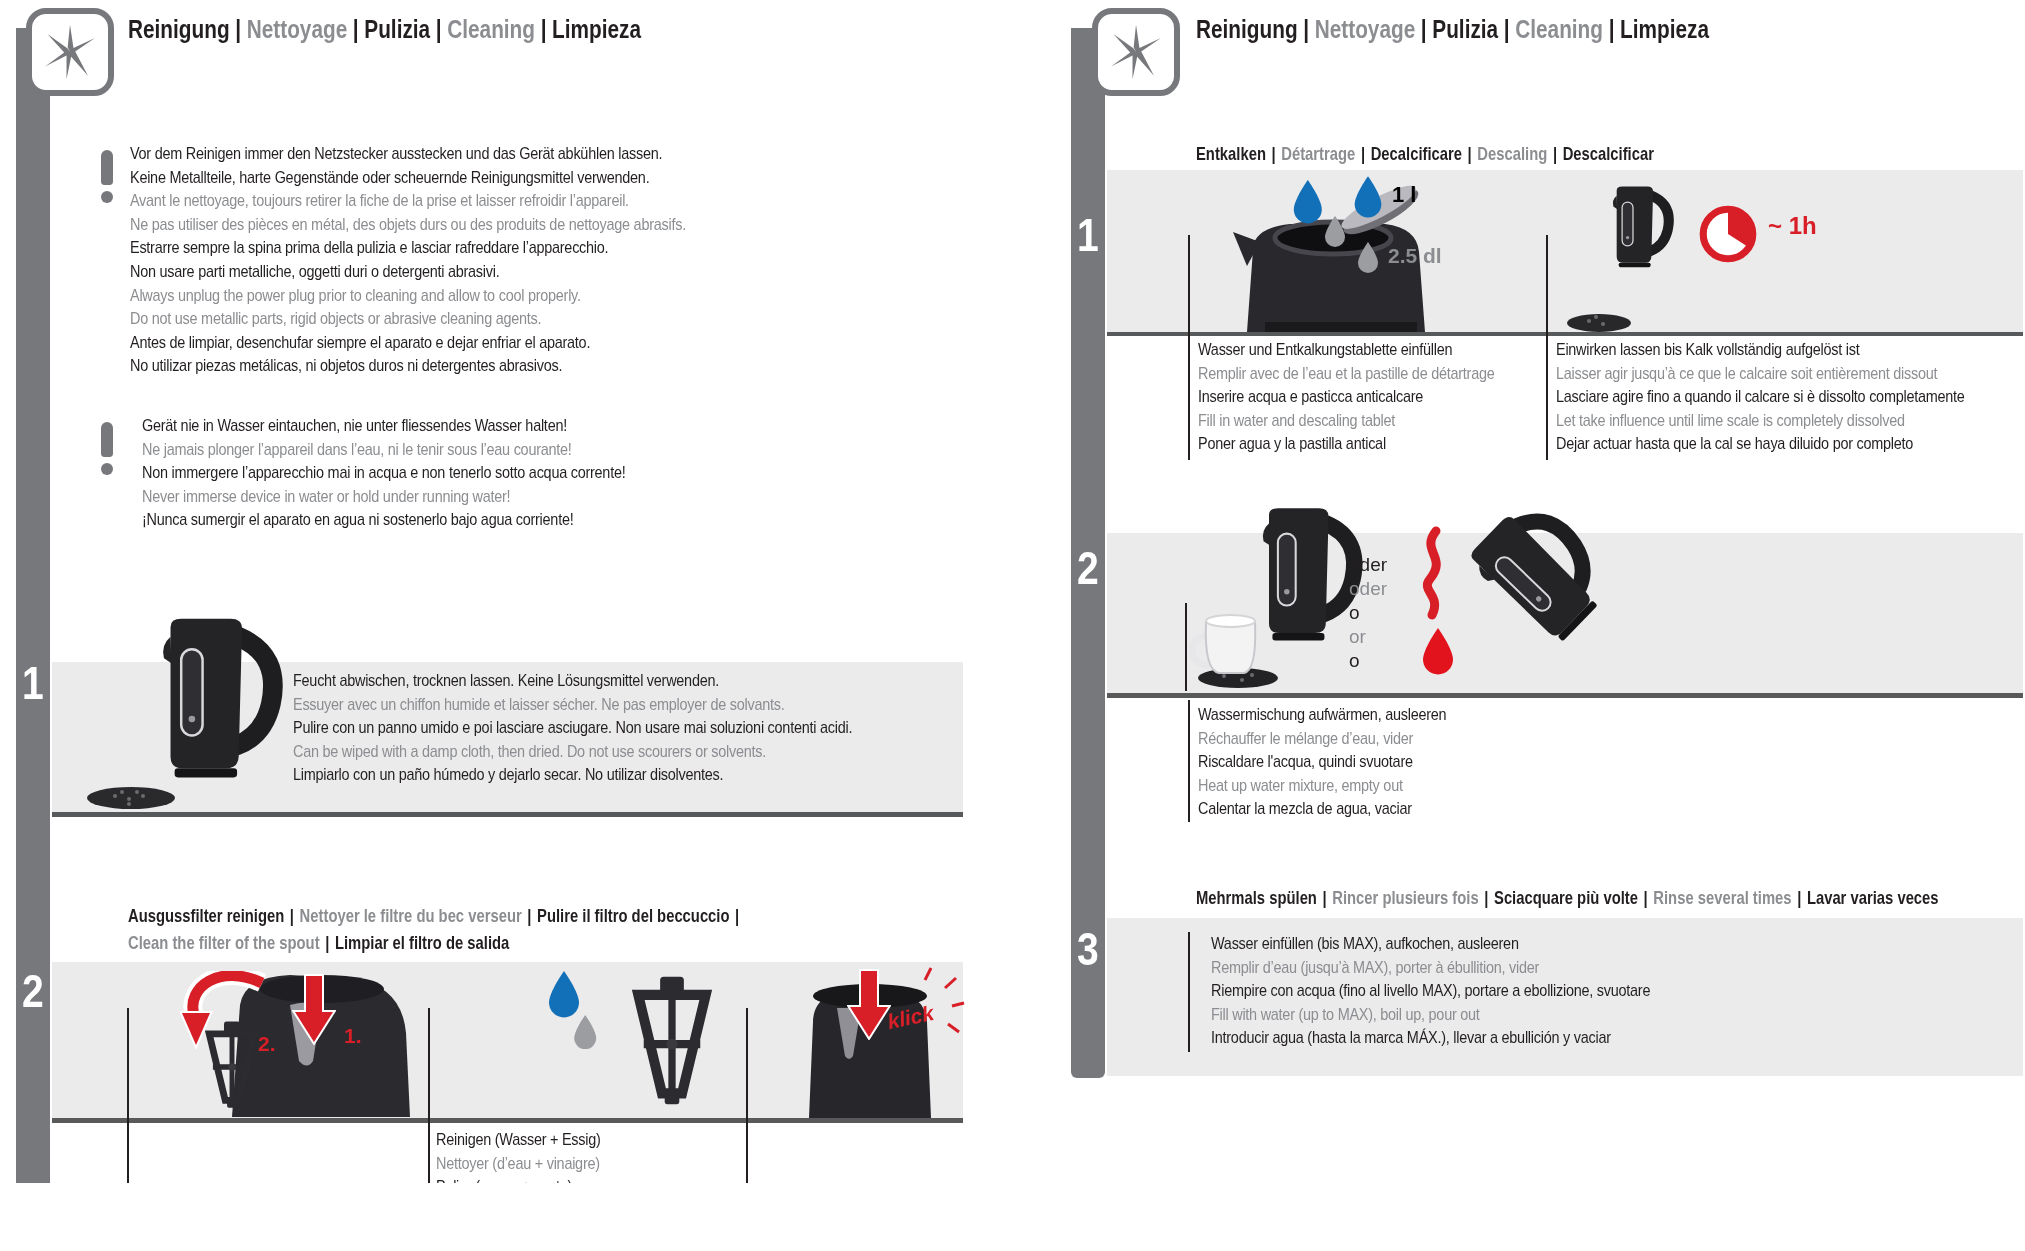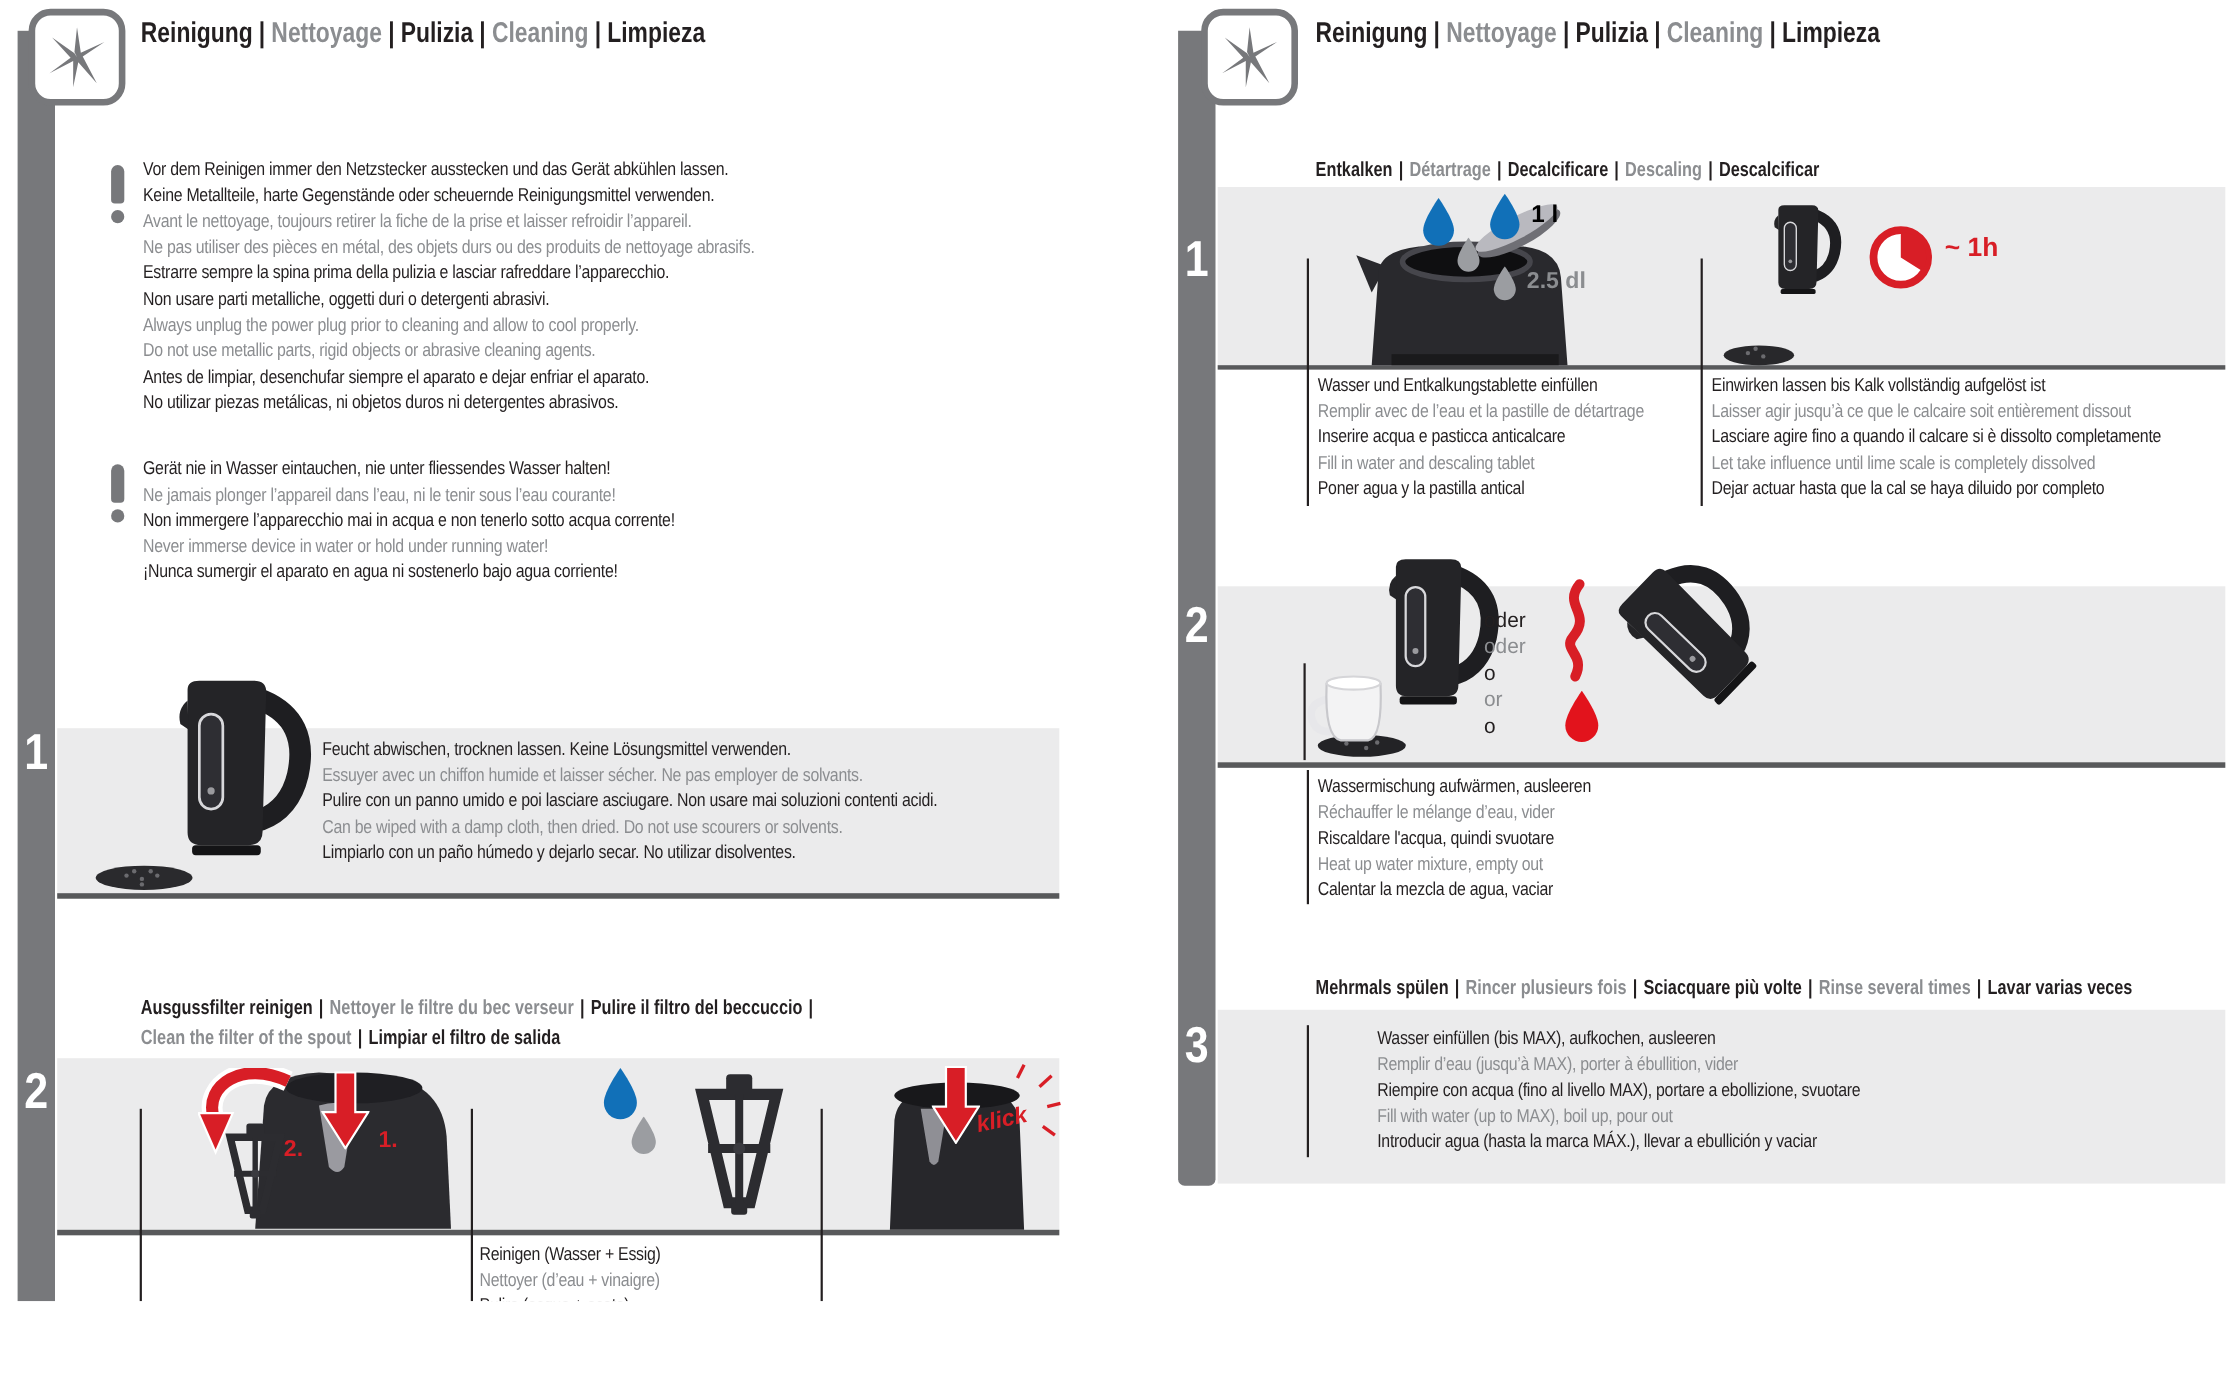--- a/index.html
+++ b/index.html
@@ -93,21 +93,21 @@
     <div class="ln gray">Ne pas utiliser des pièces en métal, des objets durs ou des produits de nettoyage abrasifs.</div>
     <div class="ln dark">Estrarre sempre la spina prima della pulizia e lasciar rafreddare l’apparecchio.</div>
     <div class="ln dark">Non usare parti metalliche, oggetti duri o detergenti abrasivi.</div>
     <div class="ln gray">Always unplug the power plug prior to cleaning and allow to cool properly.</div>
     <div class="ln gray">Do not use metallic parts, rigid objects or abrasive cleaning agents.</div>
     <div class="ln dark">Antes de limpiar, desenchufar siempre el aparato e dejar enfriar el aparato.</div>
     <div class="ln dark">No utilizar piezas metálicas, ni objetos duros ni detergentes abrasivos.</div>
   </div>
 
   <div class="excl" style="left:100px;top:422px"></div>
-  <div class="txt" style="left:130px;top:414px">
+  <div class="txt" style="left:142px;top:414px">
     <div class="ln dark">Gerät nie in Wasser eintauchen, nie unter fliessendes Wasser halten!</div>
     <div class="ln gray">Ne jamais plonger l’appareil dans l’eau, ni le tenir sous l’eau courante!</div>
     <div class="ln dark">Non immergere l’apparecchio mai in acqua e non tenerlo sotto acqua corrente!</div>
     <div class="ln gray">Never immerse device in water or hold under running water!</div>
     <div class="ln dark">¡Nunca sumergir el aparato en agua ni sostenerlo bajo agua corriente!</div>
   </div>
 
   <div class="gbox rule-b" style="left:52px;top:662px;width:911px;height:150px"></div>
   <div class="stepnum" style="left:16px;top:660px">1</div>
   <svg class="art" style="left:85px;top:608px" width="210" height="210" viewBox="0 0 210 210">
@@ -337,21 +337,21 @@
   <div class="vline" style="left:1188px;top:700px;height:122px"></div>
 
   <div class="hd sec-hd" style="left:1196px;top:884px">
     <span class="dark">Mehrmals spülen</span><span class="sep">|</span><span class="gray">Rincer plusieurs fois</span><span class="sep">|</span><span class="dark">Sciacquare più volte</span><span class="sep">|</span><span class="gray">Rinse several times</span><span class="sep">|</span><span class="dark">Lavar varias veces</span>
   </div>
 
   <div class="gbox" style="left:1107px;top:918px;width:916px;height:158px"></div>
   <div class="stepnum" style="left:1071px;top:926px">3</div>
   <div class="vline" style="left:1188px;top:932px;height:120px"></div>
 
-  <div class="txt" style="left:1252px;top:932px">
+  <div class="txt" style="left:1211px;top:932px">
     <div class="ln dark">Wasser einfüllen (bis MAX), aufkochen, ausleeren</div>
     <div class="ln gray">Remplir d’eau (jusqu’à MAX), porter à ébullition, vider</div>
     <div class="ln dark">Riempire con acqua (fino al livello MAX), portare a ebollizione, svuotare</div>
     <div class="ln gray">Fill with water (up to MAX), boil up, pour out</div>
     <div class="ln dark">Introducir agua (hasta la marca MÁX.), llevar a ebullición y vaciar</div>
   </div>
 
 </div>
 
 </body></html>

